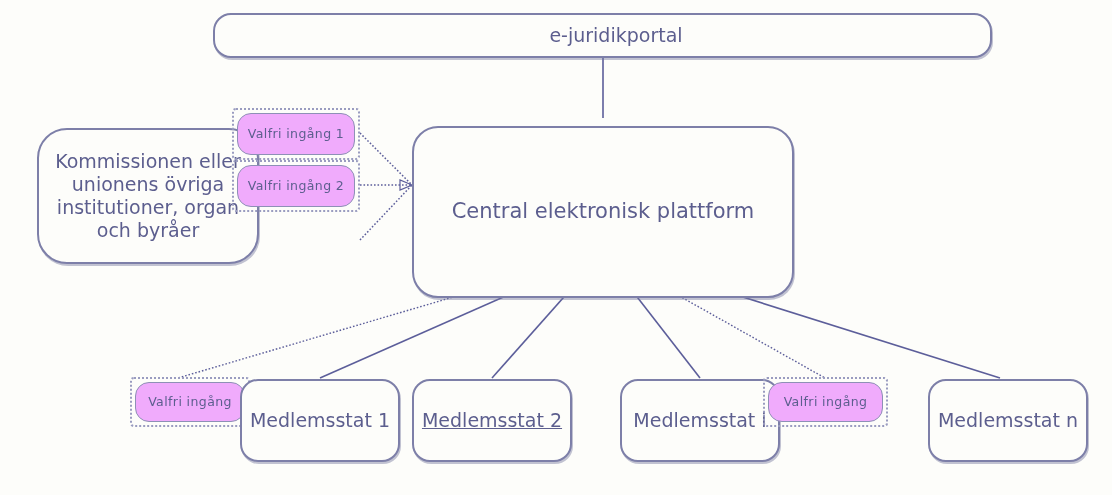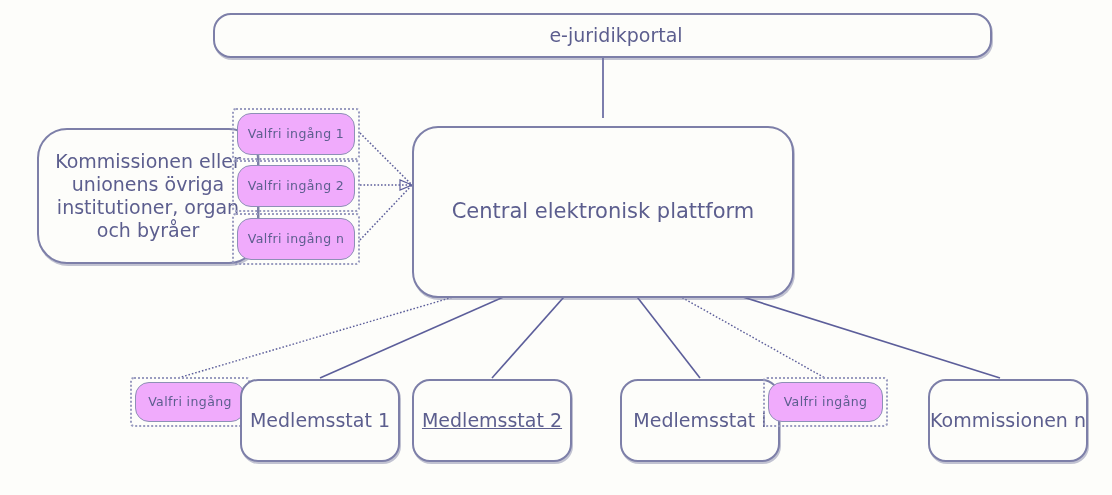--- a/index.html
+++ b/index.html
@@ -93,23 +93,20 @@
   <div class="node solid t-komm" style="left:37px; top:128px; width:222px; height:136px; border-radius:30px;">
     <span>Kommissionen eller unionens övriga institutioner, organ och byråer</span>
   </div>
 
   <div class="node dotted" style="left:232px; top:108px; width:128px; height:52px;">
     <span class="inner t-small">Valfri ingång 1</span>
   </div>
   <div class="node dotted" style="left:232px; top:160px; width:128px; height:52px;text-decoration:underline;">
     <span class="inner t-small">Valfri ingång 2</span>
   </div>
-  <div class="node dotted" style="left:232px; top:213px; width:128px; height:52px;">
-    <span class="inner t-small">Valfri ingång n</span>
-  </div>
 
   <div class="node solid t-platform" style="left:412px; top:118px; width:382px; height:172px; border-radius:26px;margin-top:8px;">
     <span>Central elektronisk plattform</span>
   </div>
 
   <div class="node dotted" style="left:130px; top:377px; width:120px; height:50px;">
     <span class="inner t-small">Valfri ingång</span>
   </div>
   <div class="node dotted" style="left:763px; top:377px; width:125px; height:50px; z-index:3;">
     <span class="inner t-small">Valfri ingång</span>
@@ -118,16 +115,16 @@
   <div class="node solid t-state" style="left:240px; top:379px; width:160px; height:83px; z-index:2;">
     <span>Medlemsstat 1</span>
   </div>
   <div class="node solid t-state" style="left:412px; top:379px; width:160px; height:83px;text-decoration:underline;">
     <span>Medlemsstat 2</span>
   </div>
   <div class="node solid t-state" style="left:620px; top:379px; width:160px; height:83px; z-index:2;">
     <span>Medlemsstat i</span>
   </div>
   <div class="node solid t-state" style="left:928px; top:379px; width:160px; height:83px;">
-    <span>Kommissionen n</span>
+    <span>Medlemsstat n</span>
   </div>
 
 </div>
 
 </body></html>

